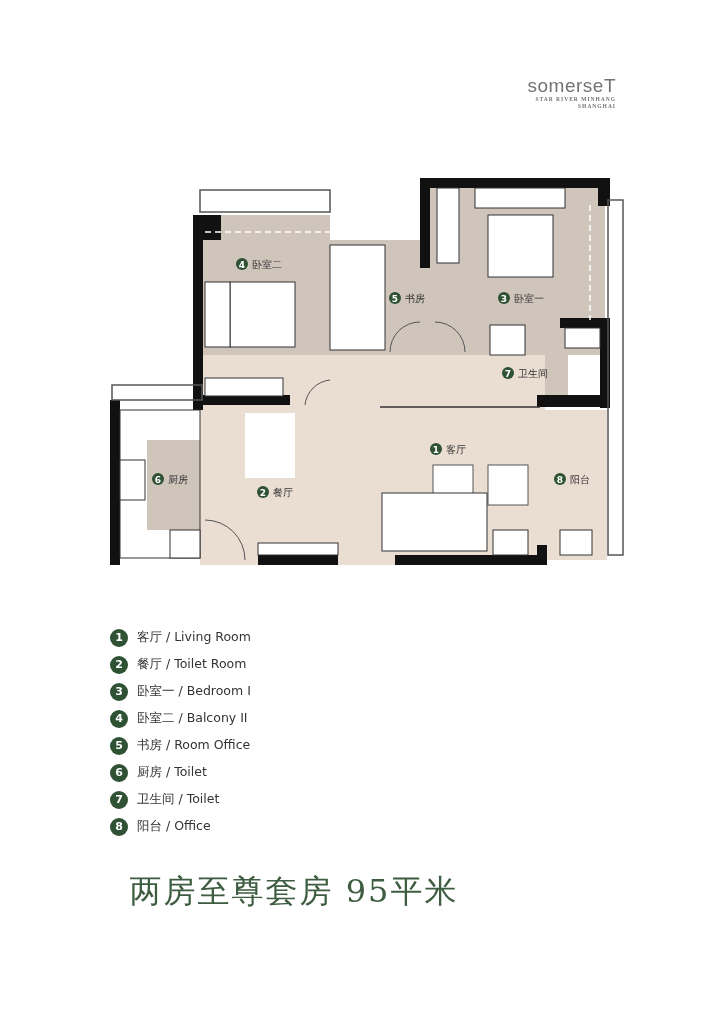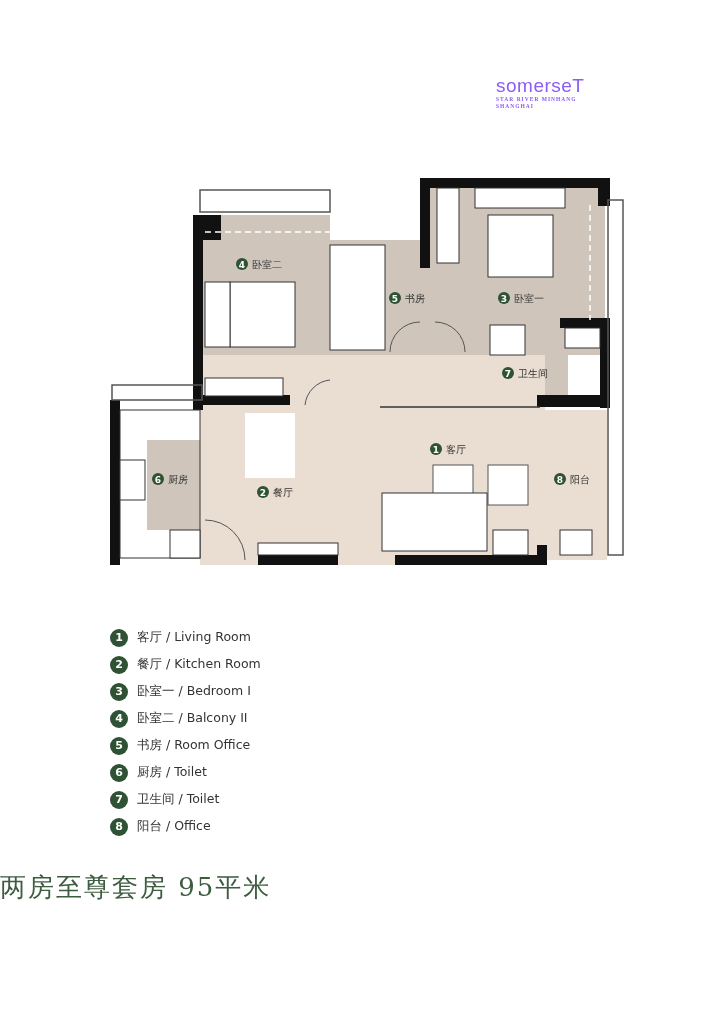--- a/index.html
+++ b/index.html
@@ -1,25 +1,25 @@
 <!DOCTYPE html>
 <html><head>
 <meta charset="utf-8">
 <style>
   html,body{margin:0;padding:0;background:#ffffff;}
   body{width:724px;height:1024px;position:relative;overflow:hidden;font-family:"DejaVu Sans",sans-serif;}
-  .logo{position:absolute;left:496px;top:76px;width:120px;text-align:left;color:#8b5cf6;}
+  .logo{position:absolute;left:496px;top:76px;width:120px;text-align:right;color:#737373;}
   .logo .brand{font-family:"Liberation Sans",sans-serif;font-size:19px;letter-spacing:0.5px;line-height:20px;}
   .logo .sub{font-family:"Liberation Serif",serif;font-size:5.5px;letter-spacing:1px;line-height:7px;font-weight:bold;}
   .plan{position:absolute;left:108px;top:170px;width:526px;height:400px;}
   .legend{position:absolute;left:110px;top:624px;}
   .legend-item{display:flex;align-items:center;height:27px;}
   .num{width:18px;height:18px;border-radius:50%;background:#2e5233;color:#fff;font-size:11px;font-weight:bold;display:flex;align-items:center;justify-content:center;margin-right:9px;font-family:"DejaVu Sans",sans-serif;}
   .legend-text{font-size:12.5px;color:#333;font-weight:normal;font-family:"DejaVu Sans",sans-serif;}
-  .title{position:absolute;left:0;width:588px;top:870px;color:#3d5c40;font-family:"DejaVu Serif",serif;font-size:26px;letter-spacing:2px;}
+  .title{position:absolute;left:0;width:588px;top:870px;text-align:center;color:#3d5c40;font-family:"DejaVu Serif",serif;font-size:32px;letter-spacing:2px;}
   .rl{font-family:"DejaVu Sans",sans-serif;font-size:10px;fill:#333;}
   .rn{fill:#2e5233;}
   .rnt{fill:#fff;font-size:9px;font-weight:bold;font-family:"DejaVu Sans",sans-serif;}
 </style>
 </head>
 <body>
 
 <div class="logo">
   <div class="brand">somerseT</div>
   <div class="sub">STAR RIVER MINHANG</div>
@@ -125,21 +125,21 @@
   </g>
 </svg>
 
 <div class="legend">
   <div class="legend-item">
     <span class="num">1</span>
     <span class="legend-text">客厅 / Living Room</span>
   </div>
   <div class="legend-item">
     <span class="num">2</span>
-    <span class="legend-text">餐厅 / Kitchen Room</span>
+    <span class="legend-text">餐厅 / Toilet Room</span>
   </div>
   <div class="legend-item">
     <span class="num">3</span>
     <span class="legend-text">卧室一 / Bedroom I</span>
   </div>
   <div class="legend-item">
     <span class="num">4</span>
     <span class="legend-text">卧室二 / Balcony II</span>
   </div>
   <div class="legend-item">

